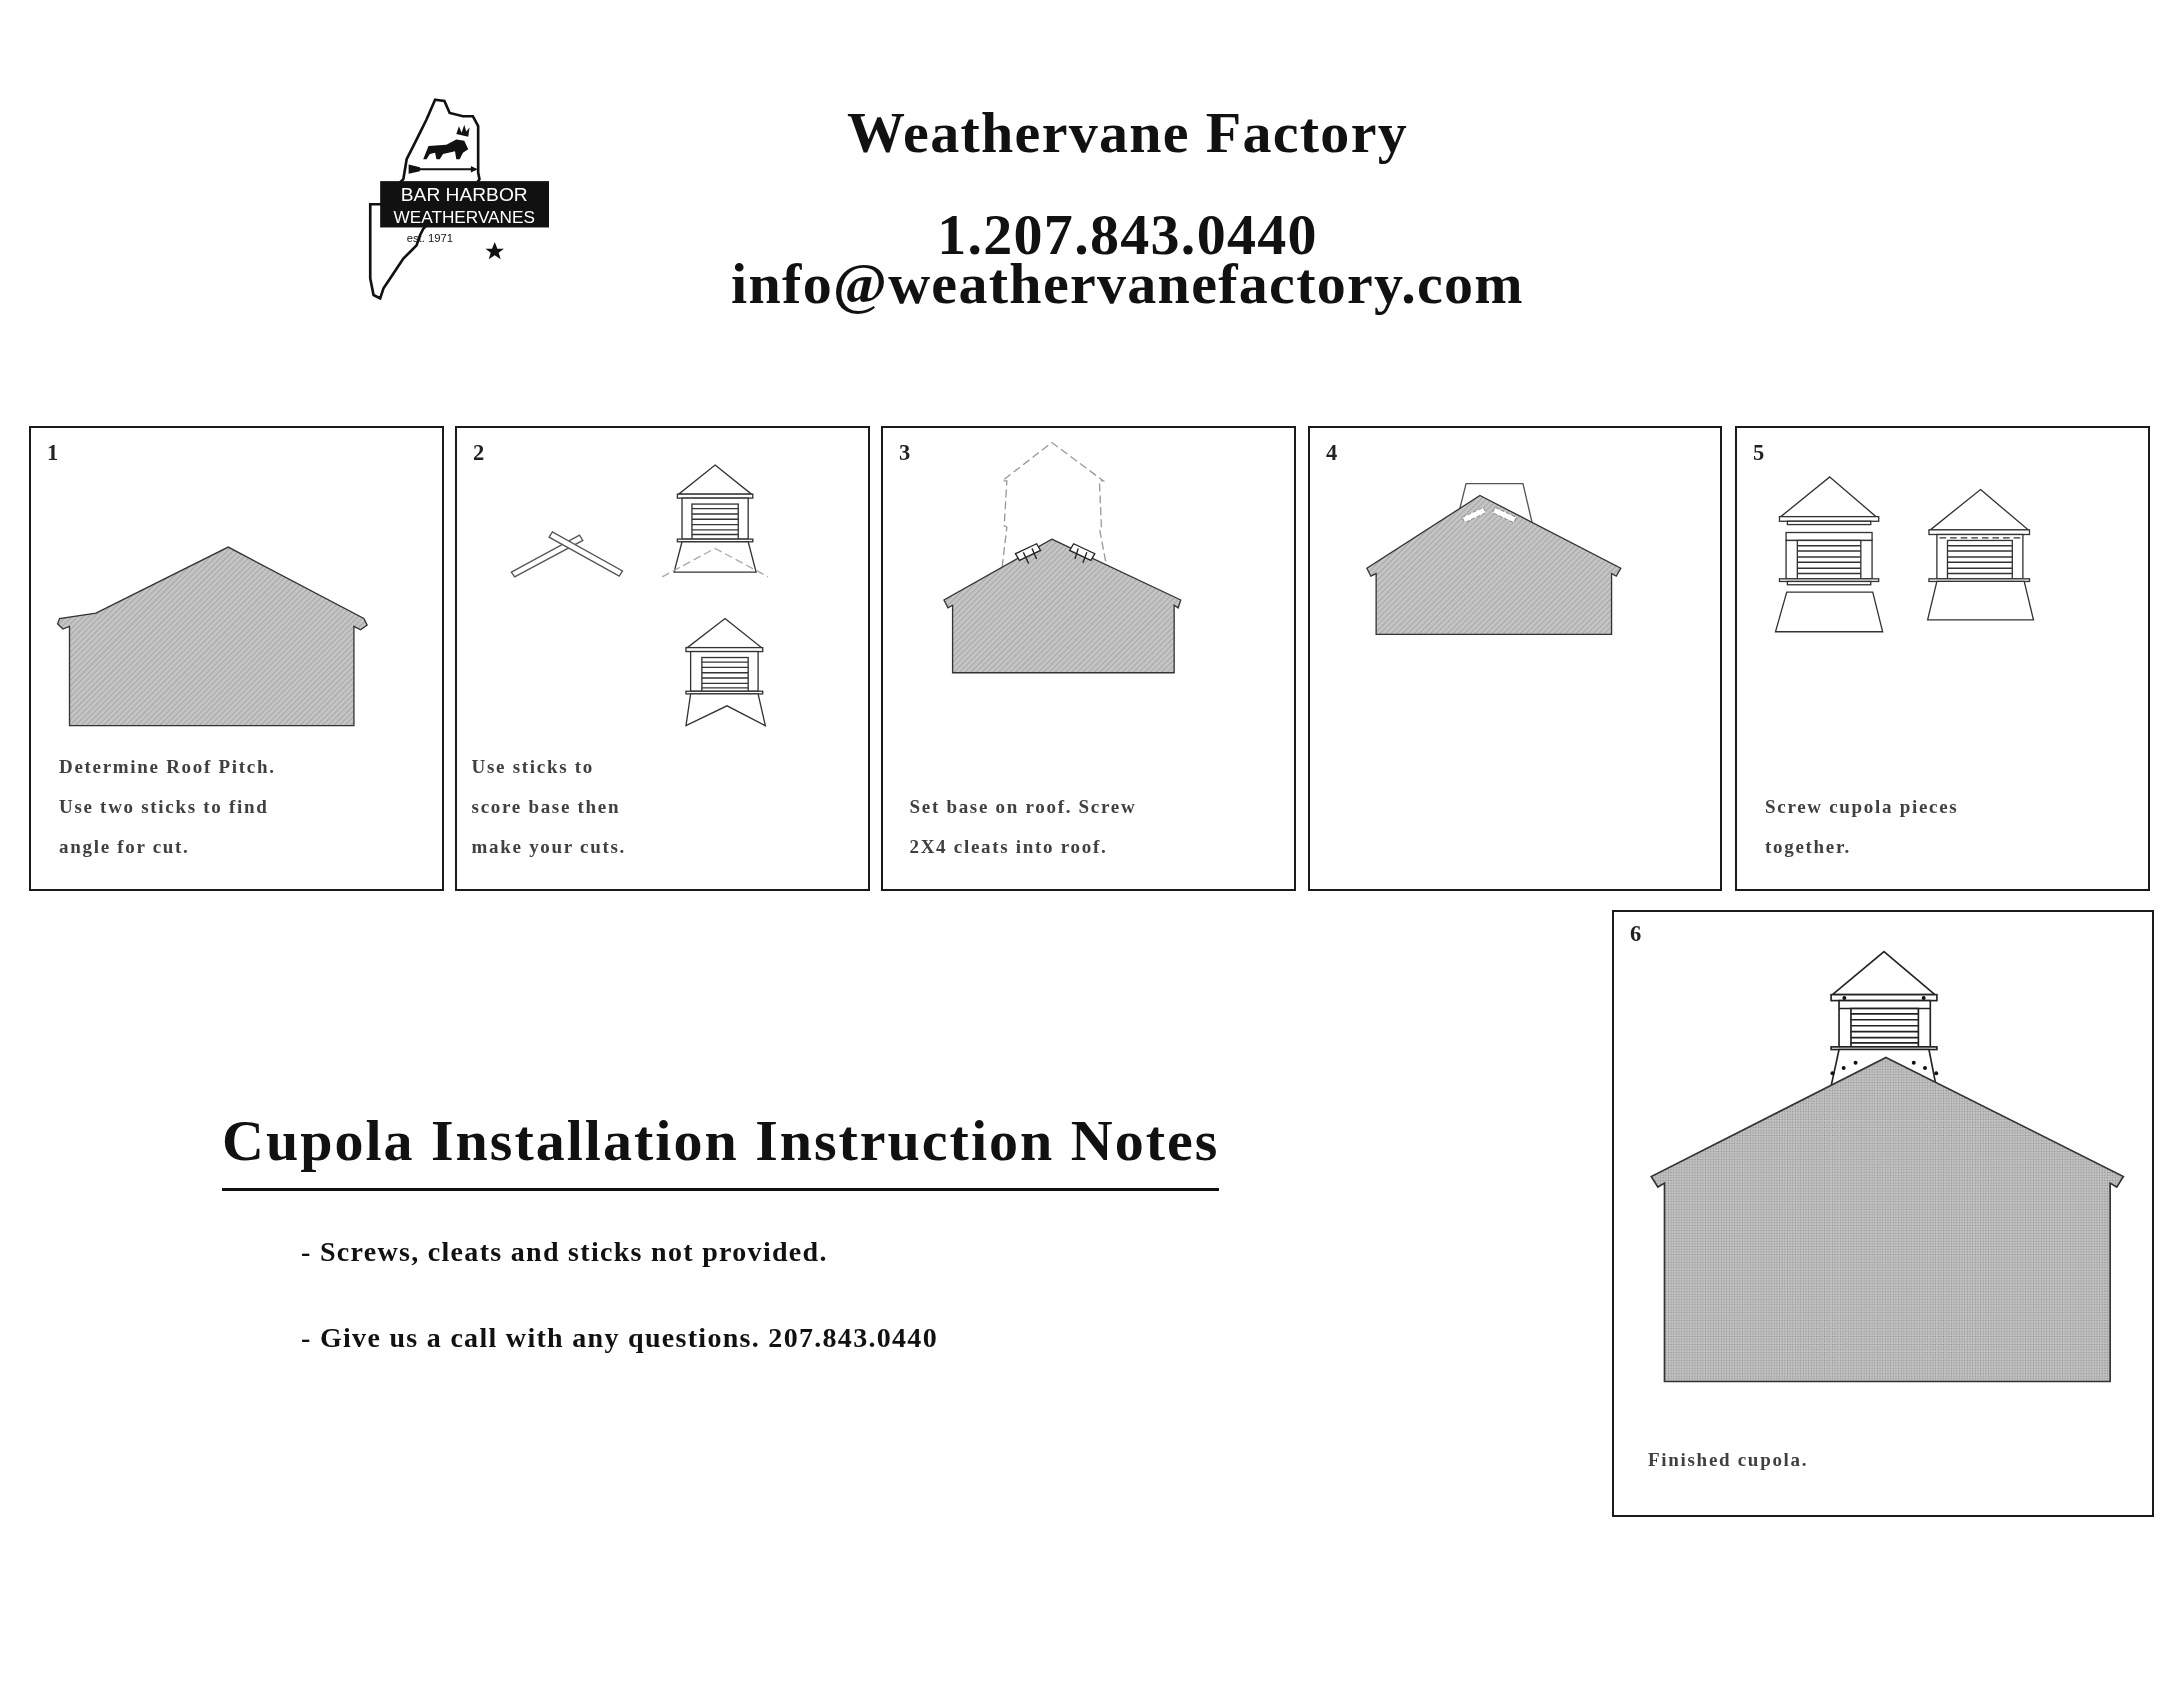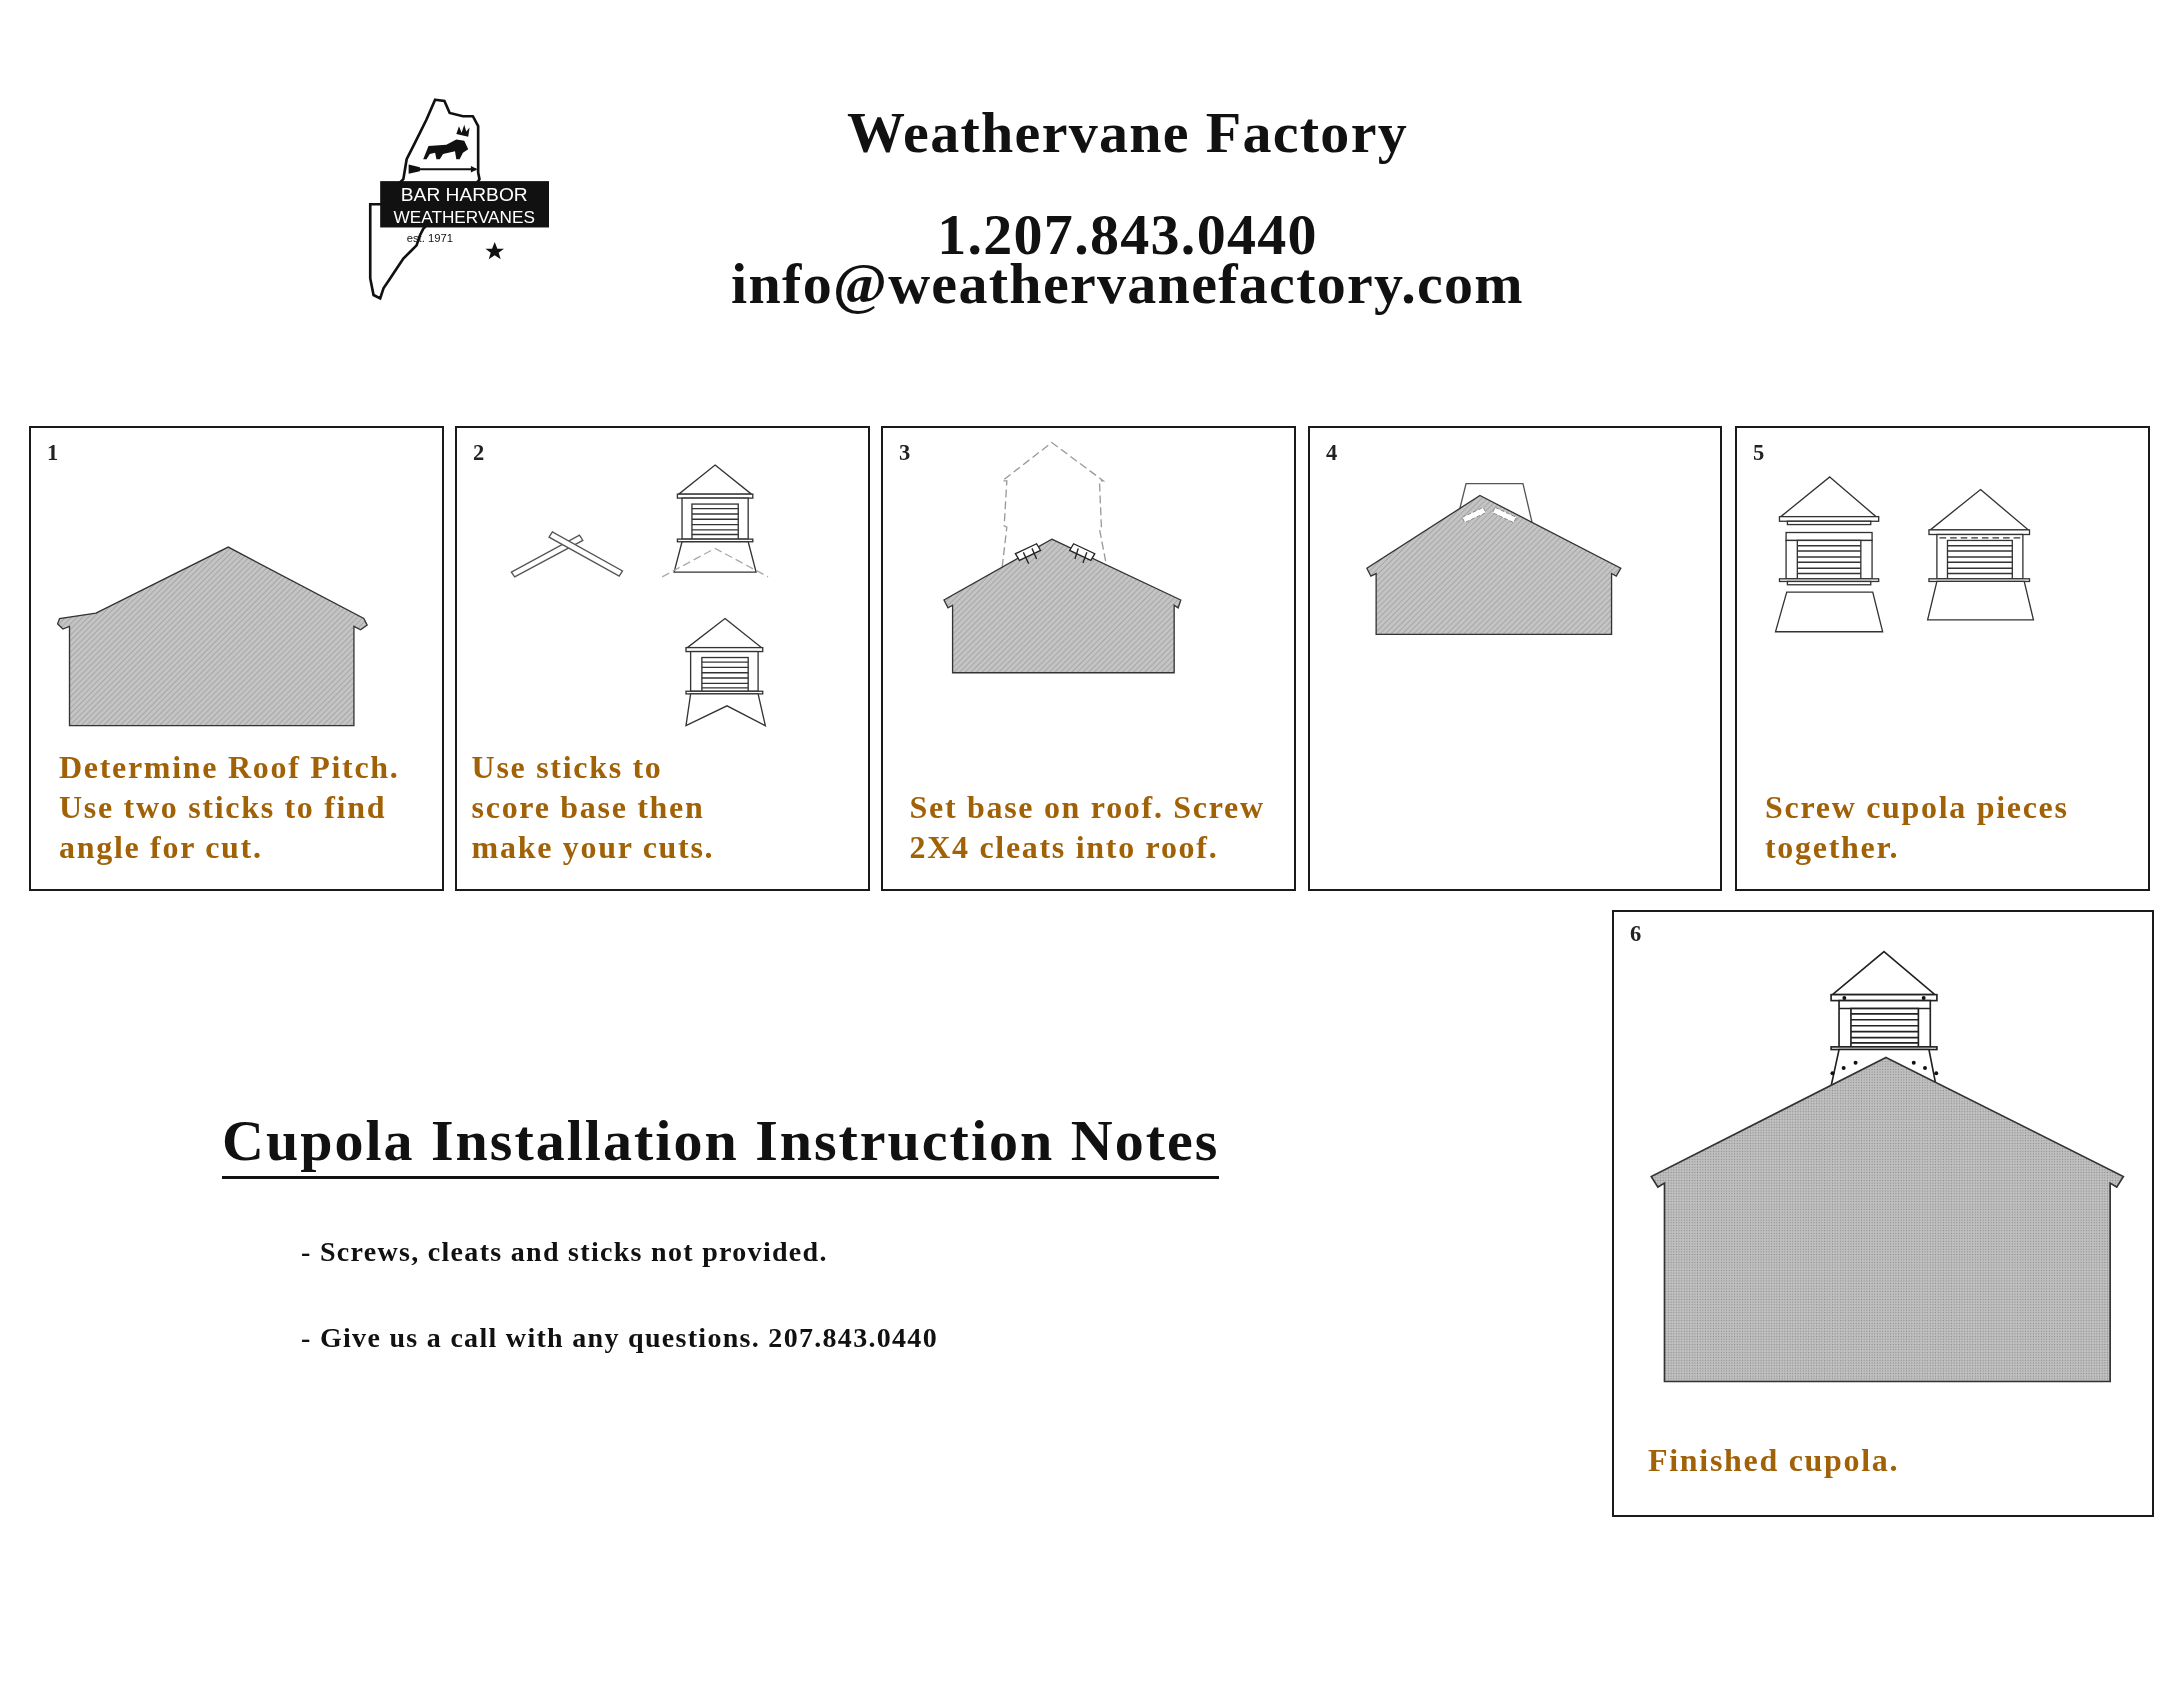--- a/index.html
+++ b/index.html
@@ -1,23 +1,23 @@
 <!DOCTYPE html>
 <html style="font-size:10.6px"><head>
 <meta charset="utf-8">
 <style>
   html, body { margin:0; padding:0; background:#ffffff; }
   body { width:2183px; height:1687px; position:relative; overflow:hidden; font-family:"Liberation Serif", "DejaVu Serif", serif; color:#111; }
   .header-line { position:absolute; left:0; width:2183px; text-align:center; font-weight:bold; font-family:"Liberation Serif", serif; letter-spacing:1.3px; color:#111;padding-left:36px; }
   .logo { position:absolute; left:357px; top:93px; width:192px; height:212px;text-align:center; }
   .step-box { position:absolute; border:2px solid #1a1a1a; box-sizing:border-box; background:#fff; }
   .step-num { position:absolute; left:16px; top:12px; font-size:22.5px; font-family:"Liberation Serif", serif; font-weight:bold; color:#222; }
-  .step-text { position:absolute; font-size:32px; font-weight:bold; line-height:40px; letter-spacing:1.7px; font-family:"Liberation Serif", serif; color:#a16207; white-space:pre-line; }
+  .step-text { position:absolute; font-size:19px; font-weight:bold; line-height:40px; letter-spacing:1.7px; font-family:"Liberation Serif", serif; color:#404040; white-space:pre-line; }
   .step-svg { position:absolute; left:0; top:0; }
-  .notes-title { position:absolute; left:222px; top:1105px; font-size:58px; font-weight:bold; letter-spacing:2px; font-family:"Liberation Serif", serif; color:#111; border-bottom:3.3px solid #111; padding-bottom:0px; line-height:71px; }
+  .notes-title { position:absolute; left:222px; top:1105px; font-size:58px; font-weight:bold; letter-spacing:2px; font-family:"Liberation Serif", serif; color:#111; border-bottom:3.3px solid #111; padding-bottom:12px; line-height:71px; }
   .note { position:absolute; left:301px; font-size:28px; font-weight:bold; letter-spacing:1.3px; font-family:"Liberation Serif", serif; color:#111; }
 </style>
 </head>
 <body>
 
 <div class="header-line" style="top:99px; font-size:58px;">Weathervane Factory</div>
 <div class="header-line" style="top:175px; font-size:58px;margin-top:26px;">1.207.843.0440</div>
 <div class="header-line" style="top:250px; font-size:58px;">info@weathervanefactory.com</div>
 
 <div class="logo">

